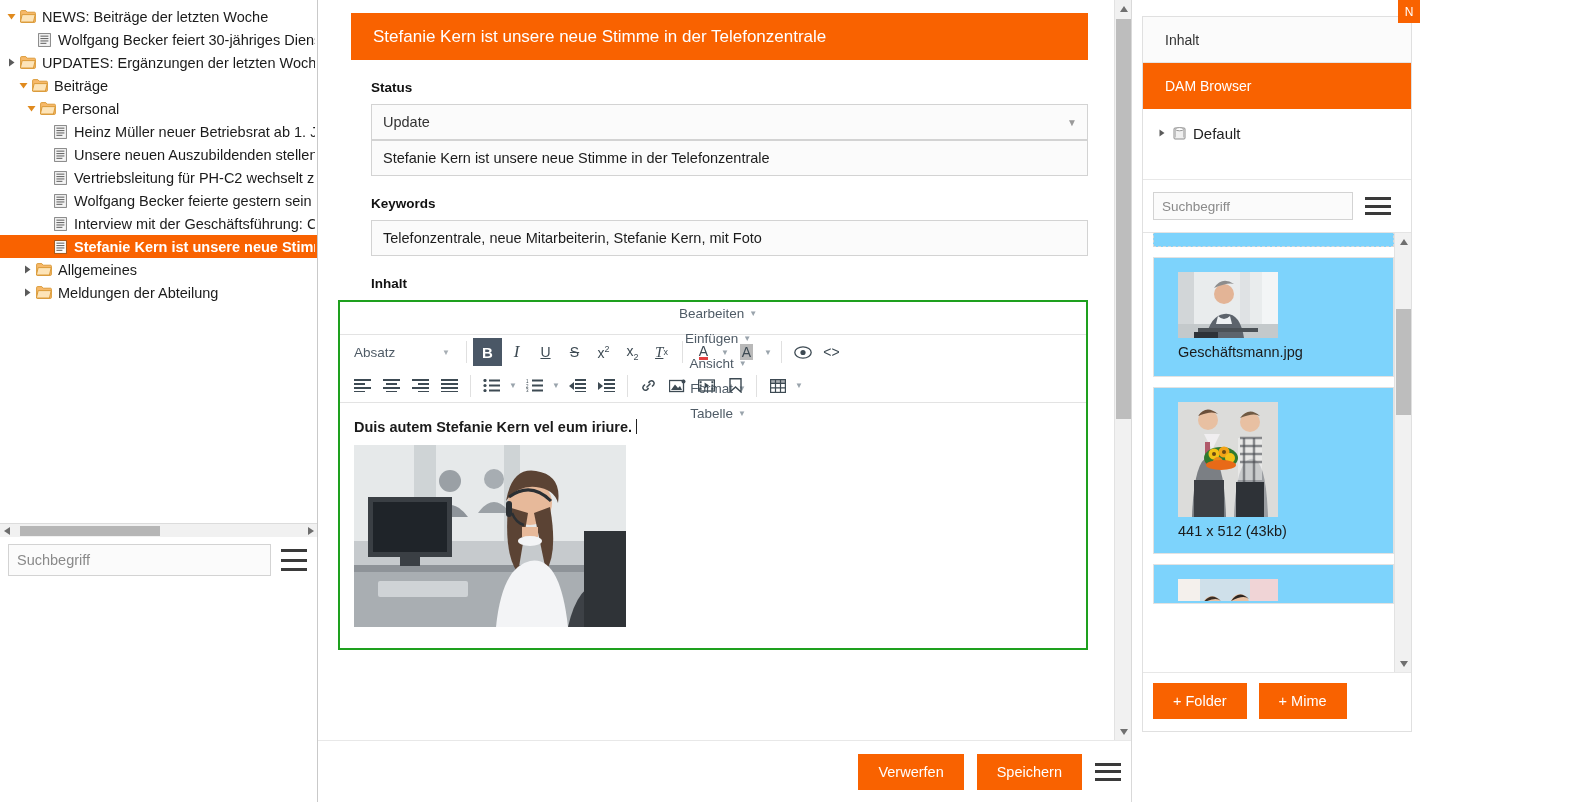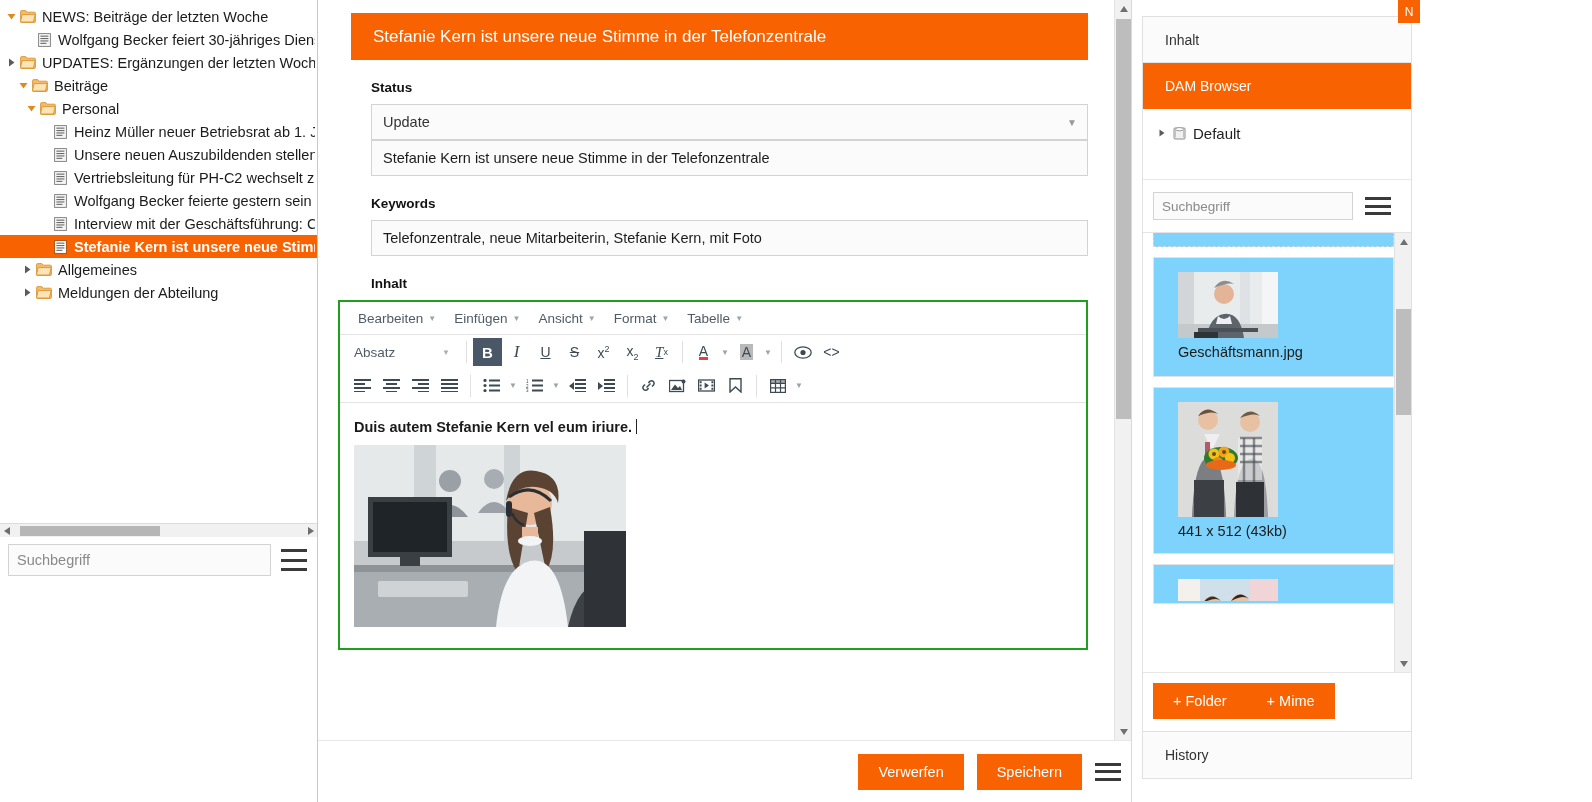--- a/index.html
+++ b/index.html
@@ -161,20 +161,21 @@
     position: relative;
     height: 350px;
     overflow: hidden;
   }
   .mce-menubar {
     height: 33px;
     display: flex; align-items: center;
     border-bottom: 1px solid #e3e3e3;
     padding-left: 10px;
     gap: 2px;
+    flex-direction: column;
   }
   .mce-menu-item {
     font-size: 13.5px;
     color: #4f5b66;
     padding: 4px 8px;
     cursor: pointer;
     display: flex; align-items: center; gap: 5px;
   }
   .mce-menu-item .mcaret { color: #9aa4ac; font-size: 8px; }
   .mce-toolbar {
@@ -344,21 +345,21 @@
     display: block;
     overflow: hidden;
     background: #e3e3e3;
     margin-bottom: 6px;
   }
   .dam-name { font-size: 14.5px; color: #1b1b1b; margin-bottom: 2px; }
   .dam-meta { font-size: 14.5px; color: #1b1b1b; }
 
   .dam-actions {
     padding: 10px 0 12px 10px;
-    display: flex; 
+    display: flex; gap: 12px;
     border-top: 1px solid #e7e7e7;
   }
   .dam-history {
     margin: 0 8px 0 10px;
     border: 1px solid #e0e0e0;
     border-top: none;
     height: 47px;
     display: flex; align-items: center;
     padding-left: 22px;
     font-size: 14px;
@@ -1033,16 +1034,15 @@
           </div>
         </div>
       </div>
 
       <div class="dam-actions">
         <button class="btn-orange">+ Folder</button>
         <button class="btn-orange">+ Mime</button>
       </div>
     </div>
 
-    <div class="dam-history">History</div>
   </div>
 
 </div>
 
 </body></html>

